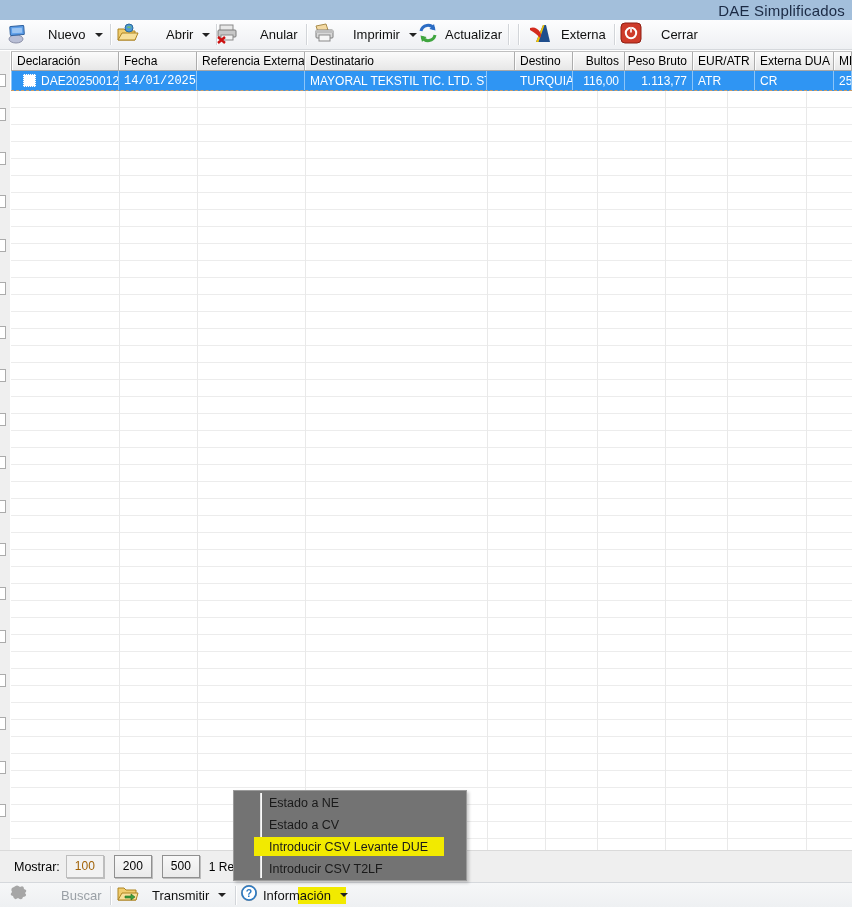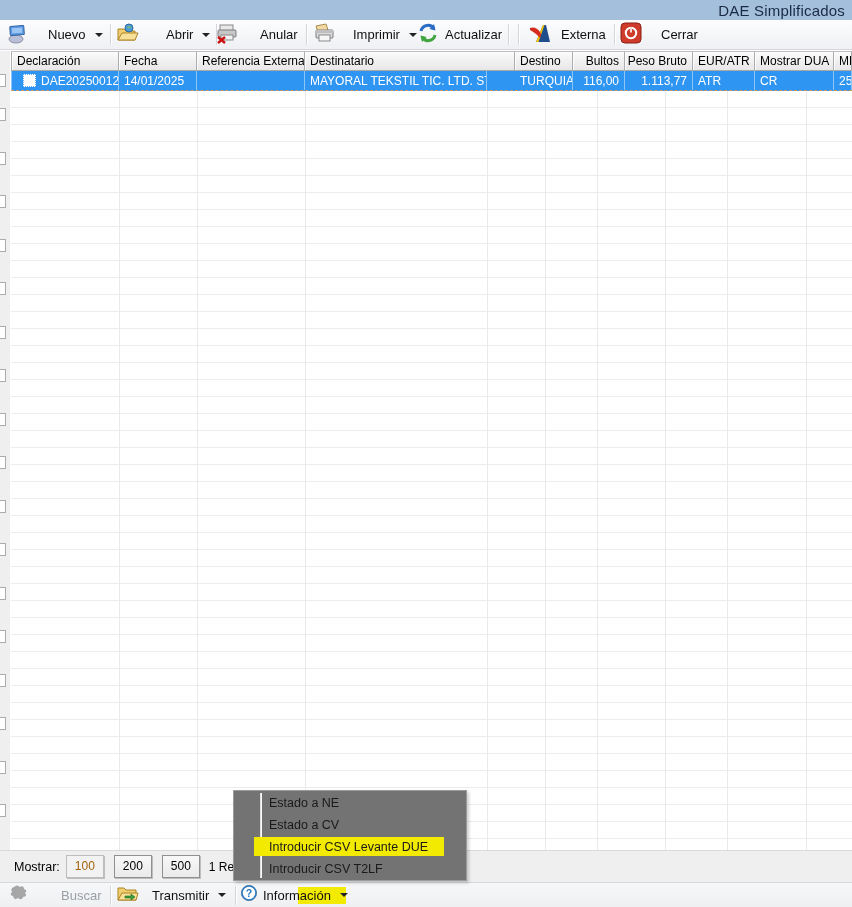--- a/index.html
+++ b/index.html
@@ -201,30 +201,30 @@
 
   <div class="grid-header">
     <div class="hcell first" style="width:108px;">Declaración</div>
     <div class="hcell" style="width:78px;">Fecha</div>
     <div class="hcell" style="width:108px;">Referencia Externa</div>
     <div class="hcell" style="width:210px;">Destinatario</div>
     <div class="hcell" style="width:58px;">Destino</div>
     <div class="hcell num" style="width:52px;text-align:right;">Bultos</div>
     <div class="hcell num" style="width:68px;">Peso Bruto</div>
     <div class="hcell" style="width:62px;">EUR/ATR</div>
-    <div class="hcell" style="width:79px;">Mostrar DUA</div>
+    <div class="hcell" style="width:79px;">Externa DUA</div>
     <div class="hcell" style="flex:1;">MRN DU</div>
   </div>
 
   <div class="data-row">
     <div class="dcell" style="width:108px; padding-left:9px; border-left:1px solid rgba(255,255,255,0.45);">
       <span class="row-checkbox"></span>
       <span>DAE202500122</span>
     </div>
-    <div class="dcell" style="width:78px;">14/01/2025</div>
+    <div class="dcell" style="width:78px;font-family:Liberation Mono, monospace;">14/01/2025</div>
     <div class="dcell" style="width:108px;"></div>
     <div class="dcell" style="width:182px;">MAYORAL TEKSTIL TIC. LTD. STI.</div>
     <div class="dcell" style="width:58px;margin-left:28px;">TURQUIA</div>
     <div class="dcell num" style="width:52px;text-align:right;">116,00</div>
     <div class="dcell num" style="width:68px;">1.113,77</div>
     <div class="dcell" style="width:62px;">ATR</div>
     <div class="dcell" style="width:79px;">CR</div>
     <div class="dcell" style="flex:1;">25ES002</div>
   </div>
 

